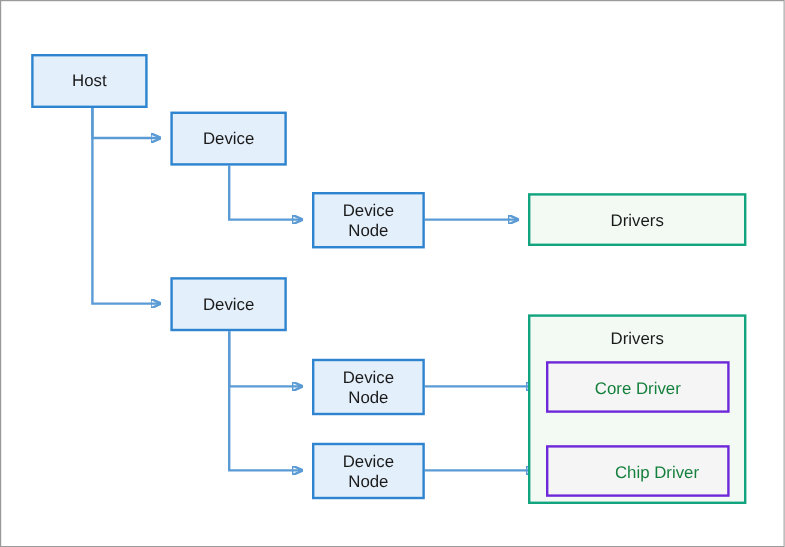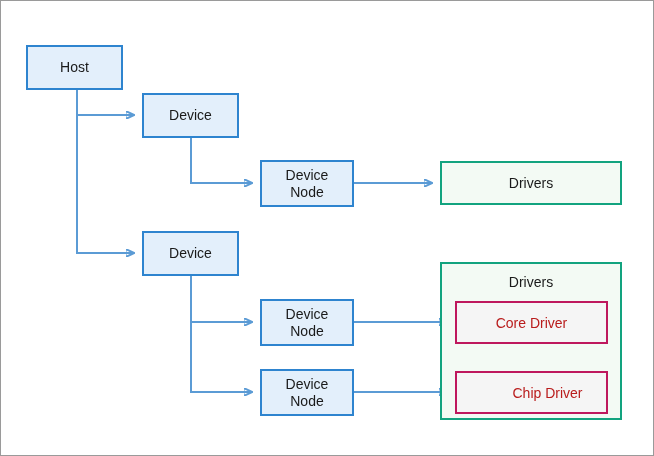--- a/index.html
+++ b/index.html
@@ -50,26 +50,26 @@
     left: 0;
     right: 0;
     text-align: center;
     font-size: 14px;
     color: #1a1a1a;
   }
   .node-gray {
     position: absolute;
     box-sizing: border-box;
     background: #f5f5f5;
-    border: 2px solid #be185d;
+    border: 2px solid #6d28d9;
     display: flex;
     align-items: center;
     justify-content: center;
     font-size: 14px;
-    color: #b91c1c;
+    color: #15803d;
   }
   .conn {
     position: absolute;
     overflow: visible;
     pointer-events: none;
   }
   .conn path, .conn line {
     stroke: #5b9bd5;
     stroke-width: 2;
     fill: none;

